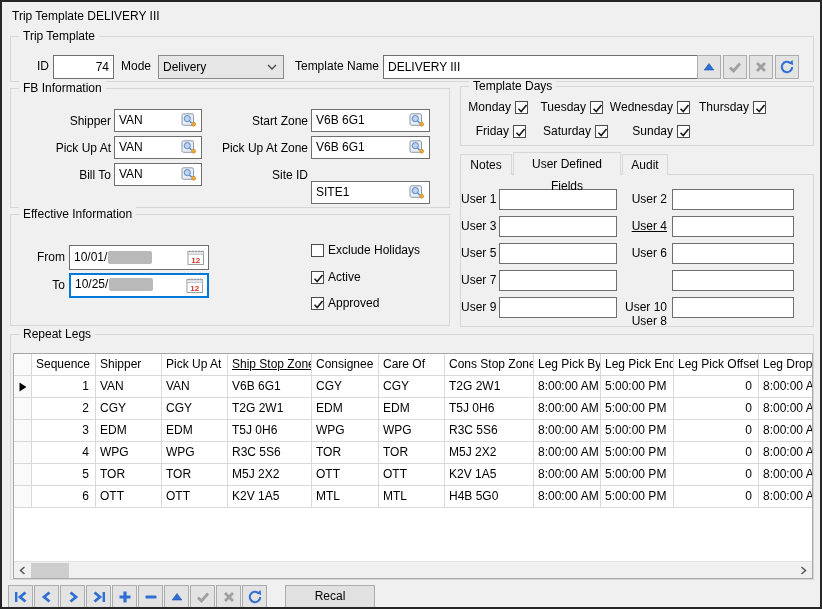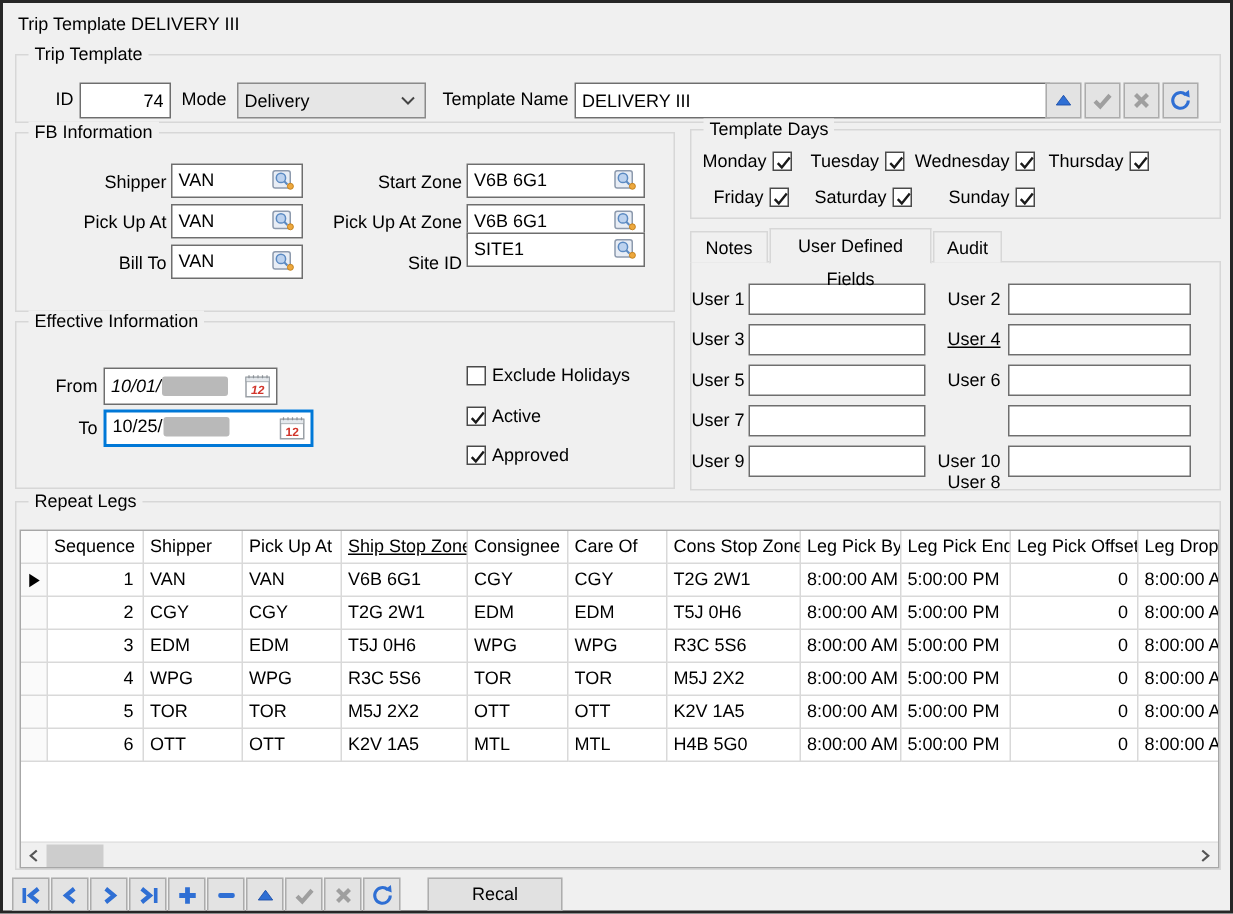--- a/index.html
+++ b/index.html
@@ -184,21 +184,21 @@
             <circle cx="12.6" cy="11.2" r="2" fill="#eda83e" stroke="#c07d18" stroke-width="0.6"></circle>
           </svg></span></div>
       <span class="lbl" style="left: 160px; top: 48px; width: 137px;">Pick Up At Zone</span>
       <div class="tbox lookup" style="left: 300px; top: 47px; width: 119px; height: 23px; line-height: 21px;"><span>V6B 6G1</span><span class="lk-icon"><svg width="17" height="14" viewBox="0 0 17 14">
             <rect x="1" y="0.8" width="11.5" height="11.5" rx="1.5" fill="#e8edf5" stroke="#8d9aad"></rect>
             <circle cx="6.3" cy="5.6" r="3.1" fill="#bcd2ef" stroke="#5b8ac2"></circle>
             <line x1="8.5" y1="7.9" x2="10.6" y2="10" stroke="#5b8ac2" stroke-width="1.4"></line>
             <circle cx="12.6" cy="11.2" r="2" fill="#eda83e" stroke="#c07d18" stroke-width="0.6"></circle>
           </svg></span></div>
       <span class="lbl" style="left: 160px; top: 75px; width: 137px;">Site ID</span>
-      <div class="tbox lookup" style="left: 300px; top: 66px; width: 119px; height: 23px; line-height: 21px;"><span>SITE1</span><span class="lk-icon"><svg width="17" height="14" viewBox="0 0 17 14">
+      <div class="tbox lookup" style="left: 300px; top: 92px; width: 119px; height: 23px; line-height: 21px;"><span>SITE1</span><span class="lk-icon"><svg width="17" height="14" viewBox="0 0 17 14">
             <rect x="1" y="0.8" width="11.5" height="11.5" rx="1.5" fill="#e8edf5" stroke="#8d9aad"></rect>
             <circle cx="6.3" cy="5.6" r="3.1" fill="#bcd2ef" stroke="#5b8ac2"></circle>
             <line x1="8.5" y1="7.9" x2="10.6" y2="10" stroke="#5b8ac2" stroke-width="1.4"></line>
             <circle cx="12.6" cy="11.2" r="2" fill="#eda83e" stroke="#c07d18" stroke-width="0.6"></circle>
           </svg></span></div>
     </div>
 
   <div class="group" style="left:458px; top:84px; width:354px; height:60px;">
     <span class="glabel">Template Days</span>
   <div class="day-item" style="left: 0px; top: 12px; width: 67px;">
@@ -285,21 +285,21 @@
     <div class="tabstrip">
       <div class="tab" style="left:0; width:52px;">Notes</div>
       <div class="tab active" style="left:53px; width:108px;">User Defined Fields</div>
       <div class="tab" style="left:162px; width:46px;">Audit</div>
     </div>
   </div>
 
   <div class="group" style="left:8px; top:212px; width:440px; height:112px;">
     <span class="glabel">Effective Information</span>
     <span class="lbl" style="left:10px; top:31px; width:44px;">From</span>
-    <div class="tbox datebox" style="left:58px; top:30px; width:116px; height:25px; line-height:23px;font-style:italic;">
+    <div class="tbox datebox" style="left:58px; top:30px; width:140px; height:25px; line-height:23px;">
       <span>10/01/</span><span class="redact"></span>
       <span class="cal-icon">
         <svg width="18" height="17" viewBox="0 0 18 17">
             <rect x="1" y="2.5" width="15.5" height="13" fill="#fff" stroke="#9aa0a6"></rect>
             <rect x="1" y="2.5" width="15.5" height="3" fill="#e4e8ec" stroke="#9aa0a6" stroke-width="0.5"></rect>
             <path d="M3 1.2 v2 M6 1.2 v2 M9 1.2 v2 M12 1.2 v2 M15 1.2 v2" stroke="#8b9096" stroke-width="0.8"></path>
             <text x="8.8" y="13.5" font-size="8" font-weight="bold" fill="#d1342a" text-anchor="middle" font-family="Liberation Sans, sans-serif">12</text>
           </svg>
       </span>
     </div>

